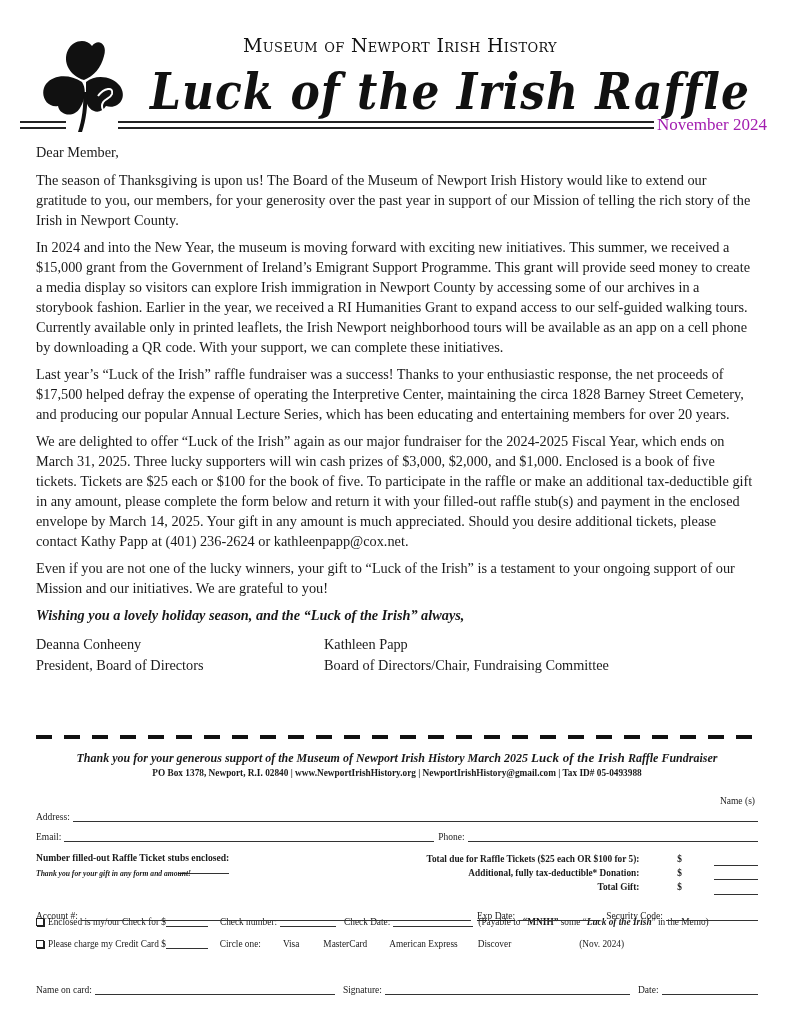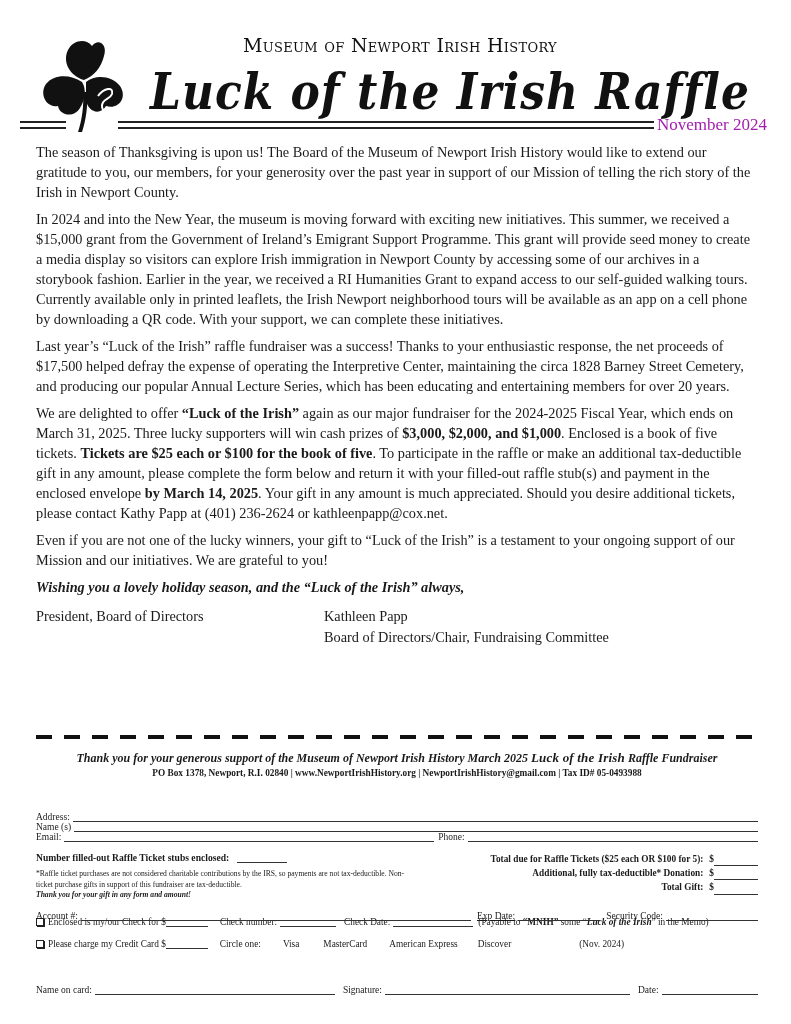--- a/index.html
+++ b/index.html
@@ -22,21 +22,21 @@
   }
   .rule-line { position: absolute; height: 2px; background: #222; }
   .date-label {
     position: absolute; left: 657px; top: 115px; font-size: 17px; color: #a21caf;
   }
 
   
   .letter { position: absolute; left: 36px; top: 142px; width: 722px; font-size: 14.3px; line-height: 20px; }
   .letter p { margin-bottom: 7px; }
   .letter .greeting { margin-bottom: 8px; }
-  .letter b { font-weight: bold; margin-top: 24px; }
+  .letter b { font-weight: normal; margin-top: 24px; }
   .closing { font-style: italic; font-weight: bold; margin-top: 1px; }
   .signatures { display: flex; margin-top: 9px; }
   .sig-col { line-height: 21px; }
   .sig-col.left { width: 288px; }
 
   
   .cut-line {
     position: absolute; left: 36px; top: 735px; width: 722px; height: 4px;
     background-image: repeating-linear-gradient(to right, #111 0 16px, transparent 16px 28px);
   }
@@ -49,27 +49,27 @@
   .form-title .script { font-size: 13px; letter-spacing: 0.2px; }
   .form-contact {
     position: absolute; left: 36px; top: 768px; width: 722px; text-align: center;
     font-size: 9.3px; font-weight: bold; white-space: nowrap;
   }
   .field-row { position: absolute; left: 36px; width: 722px; display: flex; align-items: flex-end; font-size: 9.5px; white-space: nowrap; }
   .field-label { margin-right: 3px; }
   .blank { border-bottom: 1px solid #333; height: 11px; }
   .grow { flex: 1; }
 
-  .stubs { position: absolute; left: 36px; top: 852px; font-size: 9.6px; font-weight: bold; display: flex; align-items: flex-end; }
+  .stubs { position: absolute; left: 36px; top: 852px; font-size: 9.6px; font-weight: bold; display: flex; align-items: flex-end; flex-direction: column; }
   .stubs .blank { width: 50px; margin-left: 8px; }
   .note { position: absolute; left: 36px; top: 869px; width: 380px; font-size: 7.6px; line-height: 10.5px; }
   .note .thanks { font-style: italic; font-weight: bold; }
 
   .totals { position: absolute; right: 33px; top: 852px; font-size: 9.3px; font-weight: bold; text-align: right; line-height: 14.2px; }
-  .total-row { display: flex; justify-content: flex-end; align-items: flex-end; }
+  .total-row { display: flex; justify-content: flex-end; align-items: flex-end; gap: 32px; }
   .total-row .dollar { margin-left: 6px; }
   .total-row .blank { width: 44px; height: 10px; }
 
   .pay-row { position: absolute; left: 36px; width: 722px; font-size: 9.3px; display: flex; align-items: flex-end; white-space: nowrap; text-align: center; }
   .checkbox { display: inline-block; width: 8px; height: 8px; border: 1px solid #222; margin-right: 4px; position: relative; top: -1px; box-shadow: 1px 1px 0 #222; }
   .pay-row .blank { display: inline-block; }
   .gap { display: inline-block; }
 </style>
 </head>
 <body>
@@ -87,63 +87,64 @@
   <div class="museum-name">Museum of Newport Irish History</div>
   <div class="raffle-title">Luck of the Irish Raffle</div>
   <div class="rule-line" style="left:20px; top:121px; width:46px;"></div>
   <div class="rule-line" style="left:20px; top:127px; width:46px;"></div>
   <div class="rule-line" style="left:118px; top:121px; width:536px;"></div>
   <div class="rule-line" style="left:118px; top:127px; width:536px;"></div>
   <div class="date-label">November 2024</div>
 </div>
 
 <div class="letter">
+  <p class="greeting">Dear Member,</p>
   <p>The season of Thanksgiving is upon us! The Board of the Museum of Newport Irish History would like to extend our gratitude to you, our members, for your generosity over the past year in support of our Mission of telling the rich story of the Irish in Newport County.</p>
   <p>In 2024 and into the New Year, the museum is moving forward with exciting new initiatives. This summer, we received a $15,000 grant from the Government of Ireland’s Emigrant Support Programme. This grant will provide seed money to create a media display so visitors can explore Irish immigration in Newport County by accessing some of our archives in a storybook fashion.  Earlier in the year, we received a RI Humanities Grant to expand access to our self-guided walking tours. Currently available only in printed leaflets,  the Irish Newport neighborhood tours will be available as an app on a cell phone by downloading a QR code. With your support, we can complete these initiatives.</p>
   <p>Last year’s “Luck of the Irish” raffle fundraiser was a success! Thanks to your enthusiastic response, the net proceeds of $17,500 helped defray the expense of operating the Interpretive Center, maintaining the circa 1828 Barney Street Cemetery, and producing our popular Annual Lecture Series, which has been educating and entertaining members for over 20 years.</p>
   <p><span>We are delighted to offer </span><b>“Luck of the Irish”</b><span> again as our major fundraiser for the 2024-2025 Fiscal Year, which ends on March 31, 2025. Three lucky supporters will win cash prizes of </span><b>$3,000, $2,000, and $1,000</b><span>. Enclosed is a book of five tickets. </span><b>Tickets are $25 each or $100 for the book of five</b><span>. To participate in the raffle or make an additional tax-deductible gift in any amount, please complete the form below and return it with your filled-out raffle stub(s) and payment in the enclosed envelope </span><b>by March 14, 2025</b><span>. Your gift in any amount is much appreciated. Should you desire additional tickets, please contact Kathy Papp at (401) 236-2624 or kathleenpapp@cox.net.</span></p>
   <p>Even if you are not one of the lucky winners, your gift to “Luck of the Irish” is a testament to your ongoing support of our Mission and our initiatives. We are grateful to you!</p>
   <div class="closing">Wishing you a lovely holiday season, and the “Luck of the Irish” always,</div>
   <div class="signatures">
     <div class="sig-col left">
+      <div>Deanna Conheeny</div>
       <div>President, Board of Directors</div>
     </div>
     <div class="sig-col">
       <div>Kathleen Papp</div>
       <div>Board of Directors/Chair, Fundraising Committee</div>
     </div>
   </div>
 </div>
 
 <div class="cut-line"></div>
 
 <div class="form-title"><span>Thank you for your generous support of the Museum of Newport Irish History March 2025 </span><span class="script">Luck of the Irish</span><span> Raffle Fundraiser</span></div>
 <div class="form-contact">PO Box 1378, Newport, R.I. 02840 | www.NewportIrishHistory.org  | NewportIrishHistory@gmail.com | Tax ID# 05-0493988</div>
 
-<div class="field-row" style="top:821px;">
+<div class="field-row" style="top:796px;flex-direction:column;">
   <span class="field-label">Name (s)</span>
   <span class="blank grow"></span>
 </div>
 <div class="field-row" style="top:811px;">
   <span class="field-label">Address:</span>
   <span class="blank grow"></span>
 </div>
 <div class="field-row" style="top:831px;">
   <span class="field-label">Email:</span>
   <span class="blank" style="width:370px;"></span>
   <span class="field-label" style="margin-left:4px;">Phone:</span>
   <span class="blank grow"></span>
 </div>
 
 <div class="stubs">
   <span>Number filled-out Raffle Ticket stubs enclosed:</span>
   <span class="blank"></span>
 </div>
 <div class="note">
-  <div>*Raffle ticket purchases are not considered charitable contributions by the IRS, so payments are not tax-deductible. Non-ticket purchase gifts in support of this fundraiser are tax-deductible.</div>
   <div class="thanks">Thank you for your gift in any form and amount!</div>
 </div>
 
 <div class="totals">
   <div class="total-row">
     <span>Total due for Raffle Tickets ($25 each OR $100 for 5):</span>
     <span class="dollar">$</span>
     <span class="blank"></span>
   </div>
   <div class="total-row">

